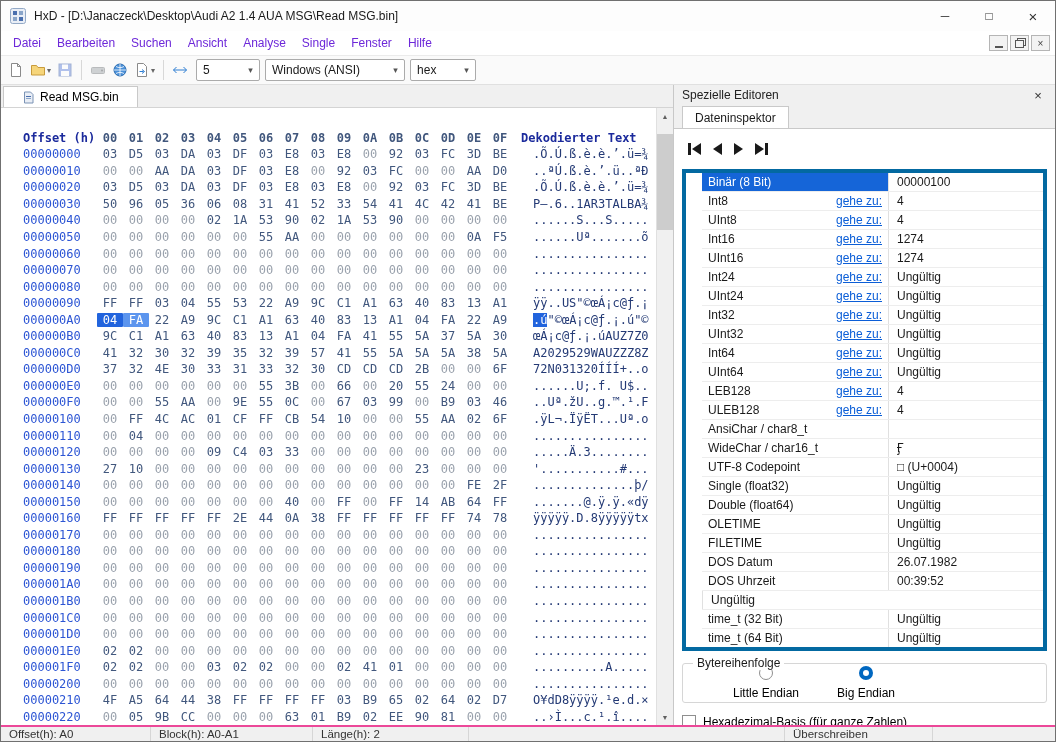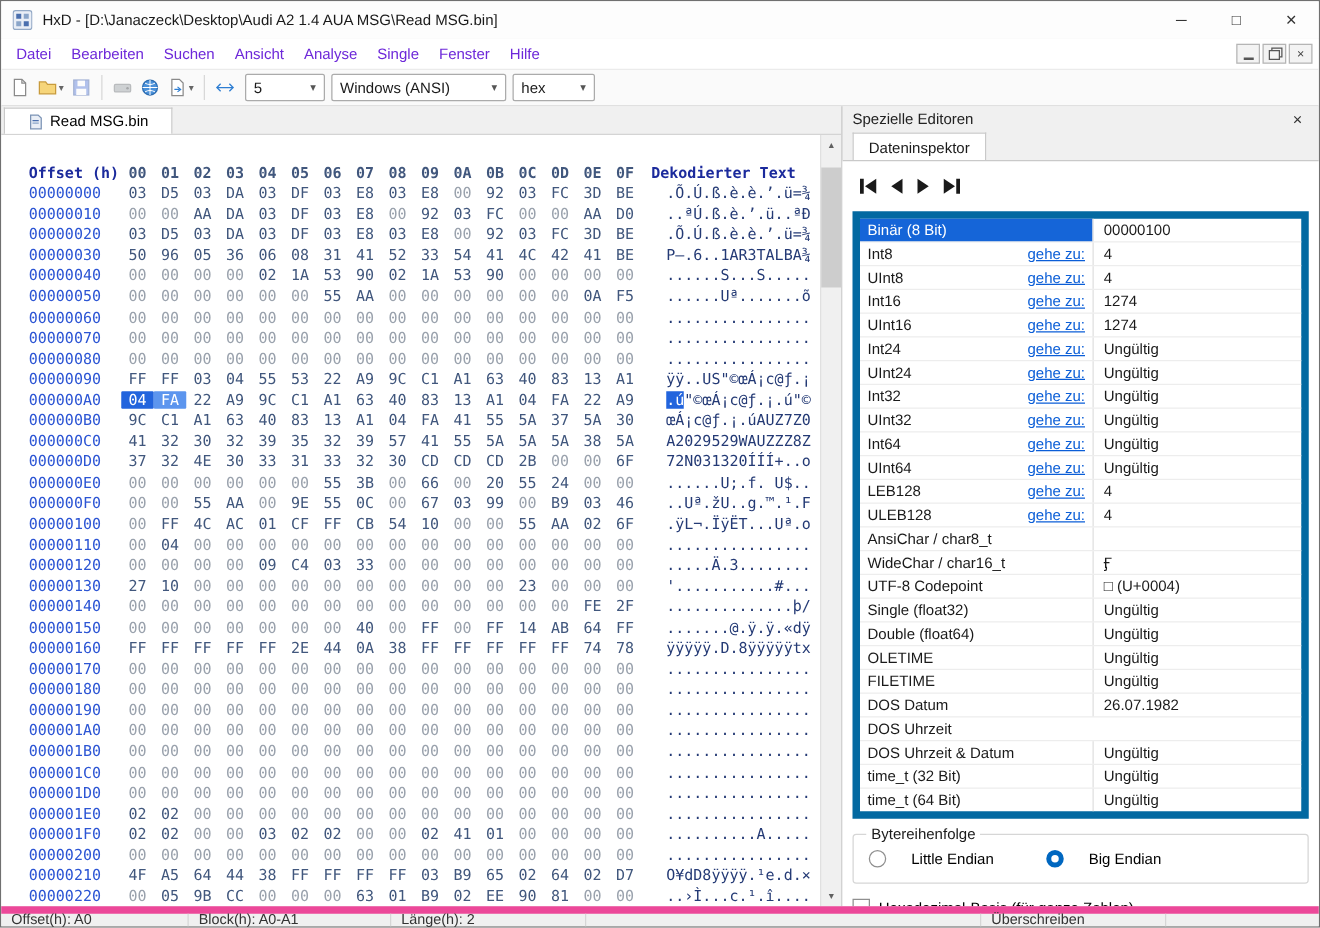--- a/index.html
+++ b/index.html
@@ -80,43 +80,43 @@
   .ptabstrip{height:23px;display:flex;align-items:flex-end;padding-left:8px;flex:none;}
   .ptab{height:22px;background:#fff;border:1px solid #c9c9c9;border-bottom:none;padding:0 12px;
     display:flex;align-items:center;box-sizing:border-box;color:#1a1a1a;}
   .ppage{flex:1;background:#fff;border-top:1px solid #c9c9c9;display:flex;flex-direction:column;min-height:0;}
   .navrow{height:40px;display:flex;align-items:center;gap:12px;padding-left:14px;flex:none;}
   .navbtn{display:flex;align-items:center;gap:1px;}
   .tri-l{width:0;height:0;border-top:6px solid transparent;border-bottom:6px solid transparent;border-right:9px solid #1a1a1a;}
   .tri-r{width:0;height:0;border-top:6px solid transparent;border-bottom:6px solid transparent;border-left:9px solid #1a1a1a;}
   .nbar{width:3px;height:12px;background:#1a1a1a;}
 
-  .ilist{margin:0 8px;border:6px solid #0369a1;flex:none;}
+  .ilist{margin:0 8px;border:4px solid #0369a1;flex:none;padding-left:16px;}
   .irow{display:flex;height:18px;align-items:stretch;border-bottom:1px solid #ededed;}
   .irow:last-child{border-bottom:none;}
   .ileft{width:186px;flex:none;display:flex;align-items:center;justify-content:space-between;
     padding:0 6px;box-sizing:border-box;}
   .ilabel{color:#1a1a1a;}
   .ilink{color:#0b5ed7;text-decoration:underline;}
   .ival{flex:1;border-left:1px solid #e0e0e0;padding-left:8px;display:flex;align-items:center;color:#1a1a1a;}
   .irow.isel .ileft{background:#1565d8;}
   .irow.isel .ilabel{color:#fff;}
 
   .groupbox{margin:12px 8px 0;border:1px solid #d6d6d6;border-radius:3px;position:relative;
     height:38px;display:flex;align-items:center;padding:0 12px;flex:none;box-sizing:content-box;}
   .legend{position:absolute;top:-8px;left:10px;background:#fff;padding:0 4px;color:#1a1a1a;}
-  .radio-opt{display:flex;align-items:center;gap:20px;}
+  .radio-opt{display:flex;align-items:center;gap:6px;flex-direction:column;}
   .radio-opt.opt-little{width:142px;flex:none;}
   .radio{width:14px;height:14px;border-radius:50%;border:1px solid #8f8f8f;background:#fff;box-sizing:border-box;flex:none;}
   .radio.checked{border:4px solid #0067c0;}
   .checkrow{margin:12px 8px 0;display:flex;align-items:center;gap:7px;flex:none;}
   .checkbox{width:14px;height:14px;border:1px solid #8f8f8f;background:#fff;box-sizing:border-box;flex:none;}
 
   
-  .statusbar{height:16px;background:#f0f0f0;border-top:6px solid #ec4899;display:flex;
+  .statusbar{height:16px;background:#f0f0f0;border-top:2px solid #ec4899;display:flex;
     align-items:stretch;font-size:11.5px;color:#333;flex:none;box-sizing:border-box;}
   .sb{padding-left:8px;border-right:1px solid #d6d6d6;display:flex;align-items:center;box-sizing:border-box;}
   .sb1{width:150px;}.sb2{width:162px;}.sb3{width:156px;}.sb4{width:316px;}.sb5{width:148px;}.sb6{flex:1;border-right:none;}
 </style>
 </head>
 <body>
 
 <div class="window">
 
   <div class="titlebar">
@@ -1172,25 +1172,23 @@
             <div class="irow">
               <div class="ileft">
                 <span class="ilabel">DOS Datum</span>
               </div>
               <div class="ival">26.07.1982</div>
             </div>
             <div class="irow">
               <div class="ileft">
                 <span class="ilabel">DOS Uhrzeit</span>
               </div>
-            </div>
-            <div class="irow">
-              <div class="ileft">
-                <span class="ilabel">DOS Uhrzeit &amp; Datum</span>
-              </div>
+              <div class="ival">00:39:52</div>
+            </div>
+            <div class="irow">
               <div class="ival">Ungültig</div>
             </div>
             <div class="irow">
               <div class="ileft">
                 <span class="ilabel">time_t (32 Bit)</span>
               </div>
               <div class="ival">Ungültig</div>
             </div>
             <div class="irow">
               <div class="ileft">

